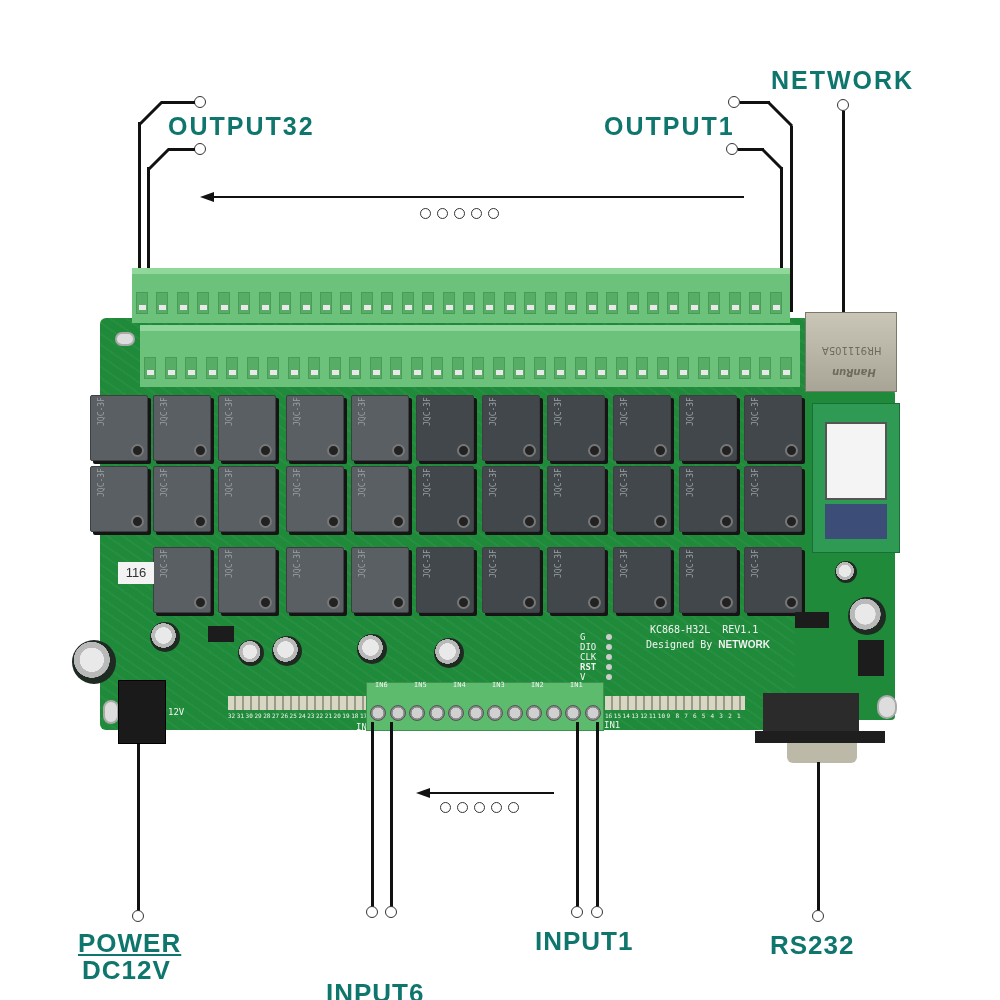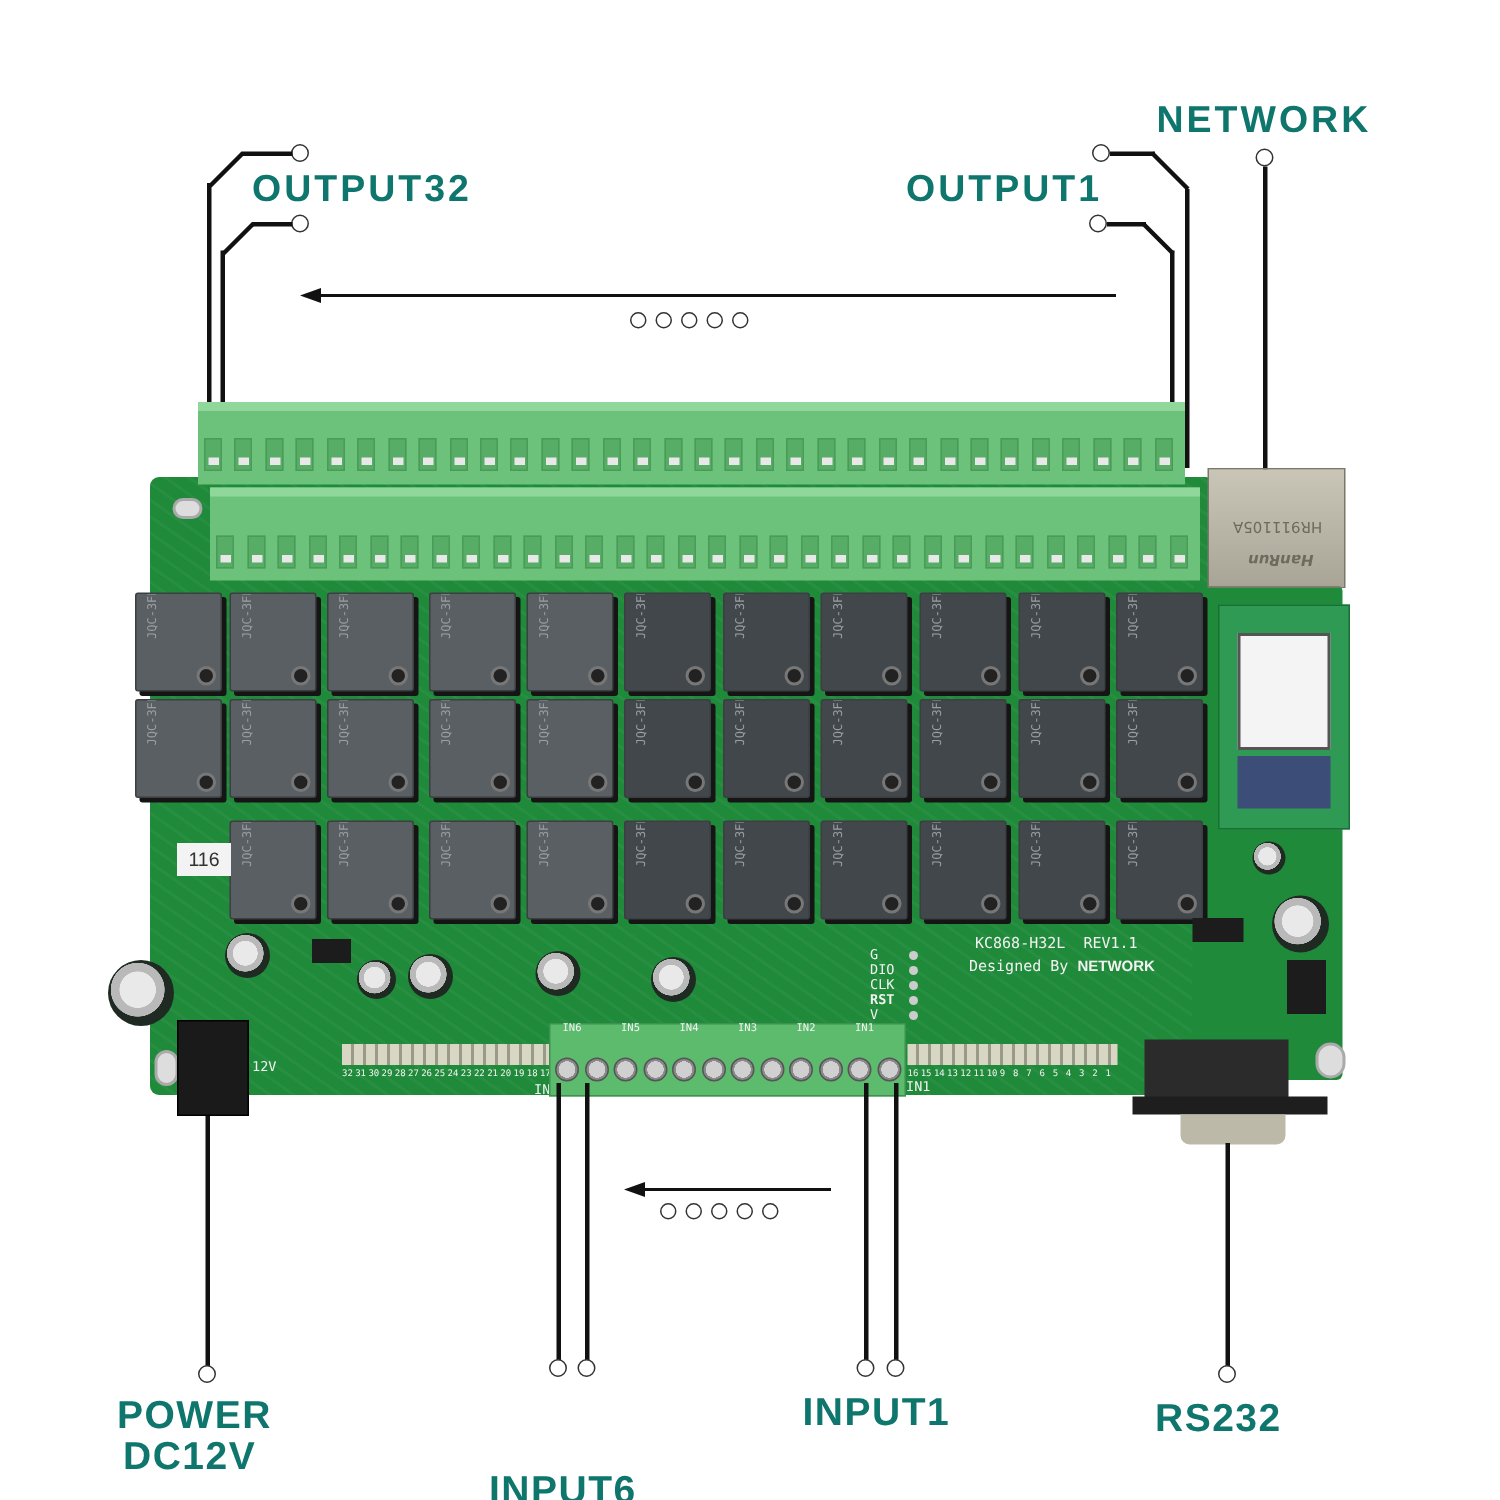--- a/index.html
+++ b/index.html
@@ -409,17 +409,17 @@
   <div class="arrow-line" style="left:426px; top:792px; width:128px;"></div>
   <div class="ellipsis-dots" style="left:440px; top:802px;">
       <i></i>
       <i></i>
       <i></i>
       <i></i>
       <i></i>
     </div>
 </div>
 
-<div class="label lbl-bot" style="left:78px; top:928px;">POWER</div>
+<div class="label lbl-bot" style="left:78px; top:928px;text-decoration:underline;">POWER</div>
 <div class="label lbl-bot" style="left:82px; top:955px;">DC12V</div>
 <div class="label lbl-bot" style="left:326px; top:978px;">INPUT6</div>
 <div class="label lbl-bot" style="left:535px; top:926px;">INPUT1</div>
 <div class="label lbl-bot" style="left:770px; top:930px;">RS232</div>
 
 </body></html>

